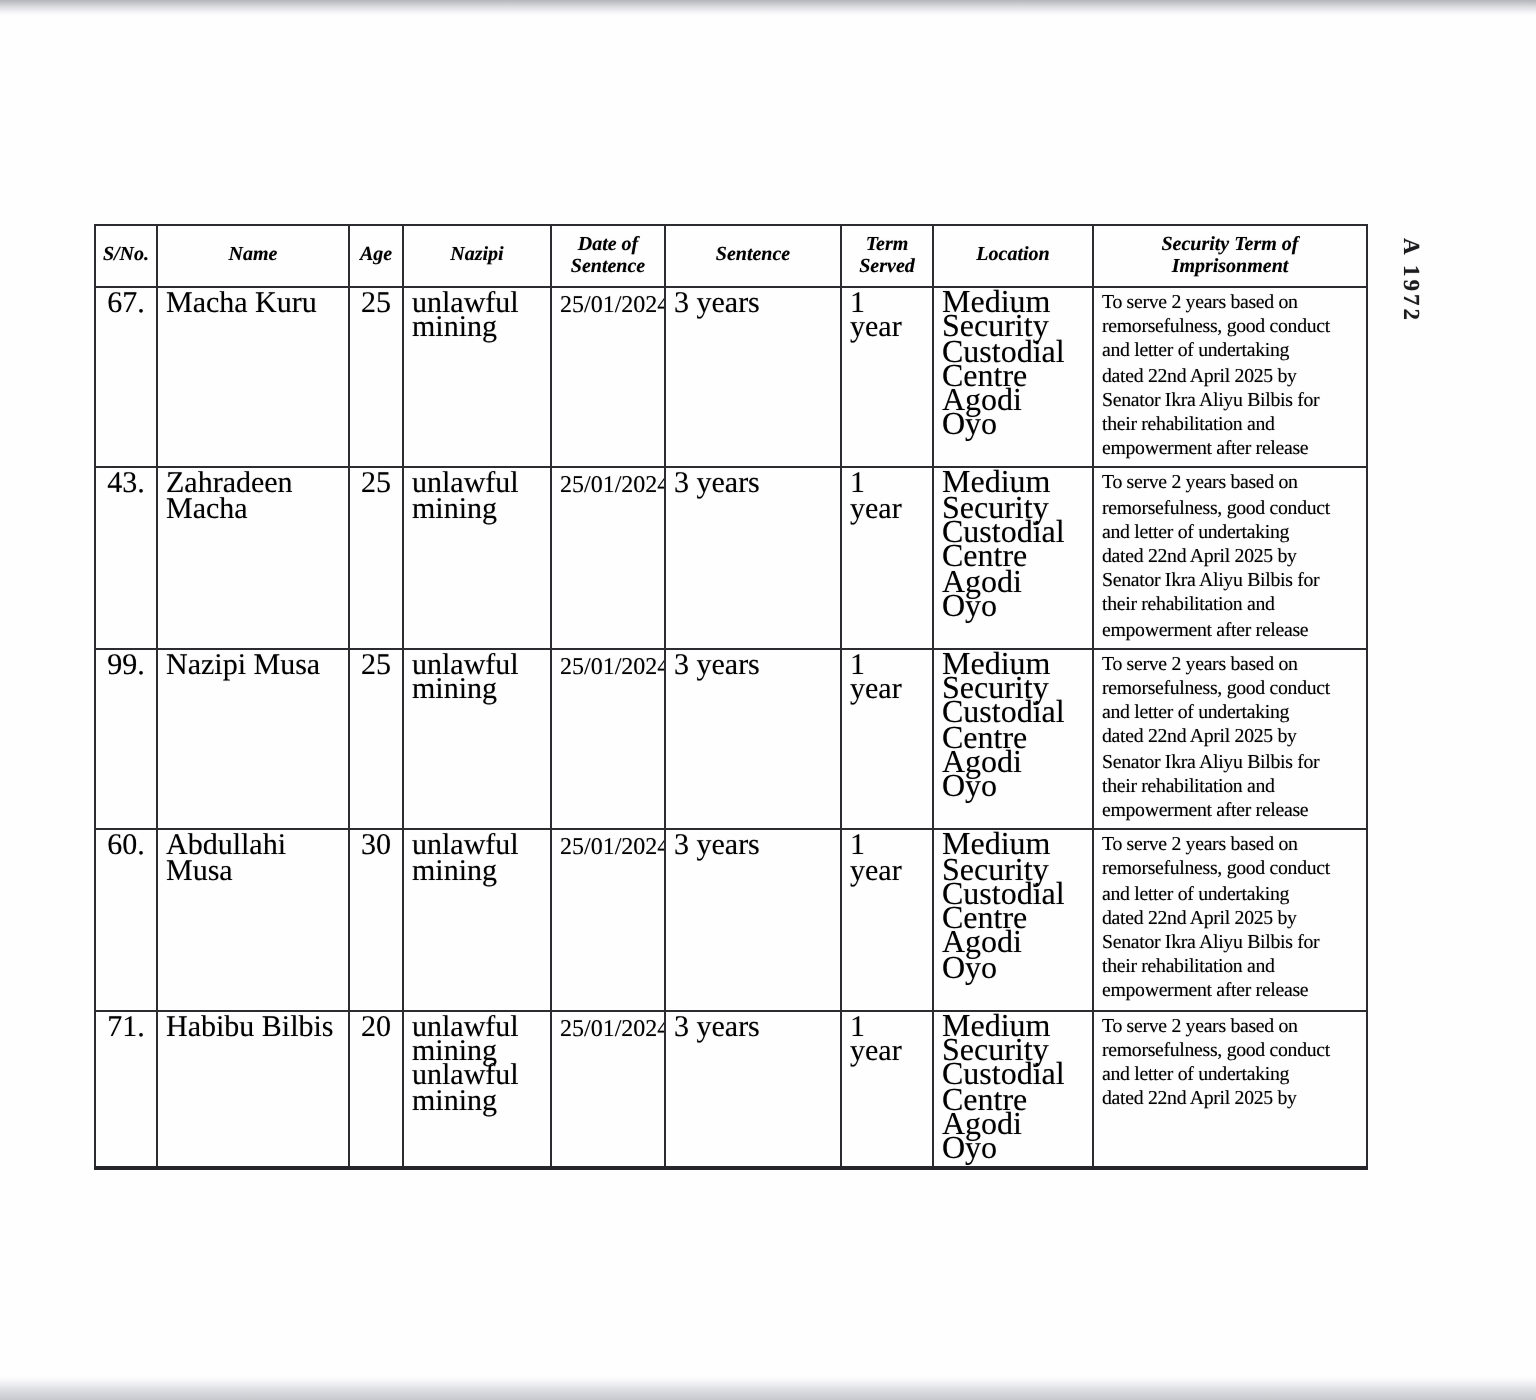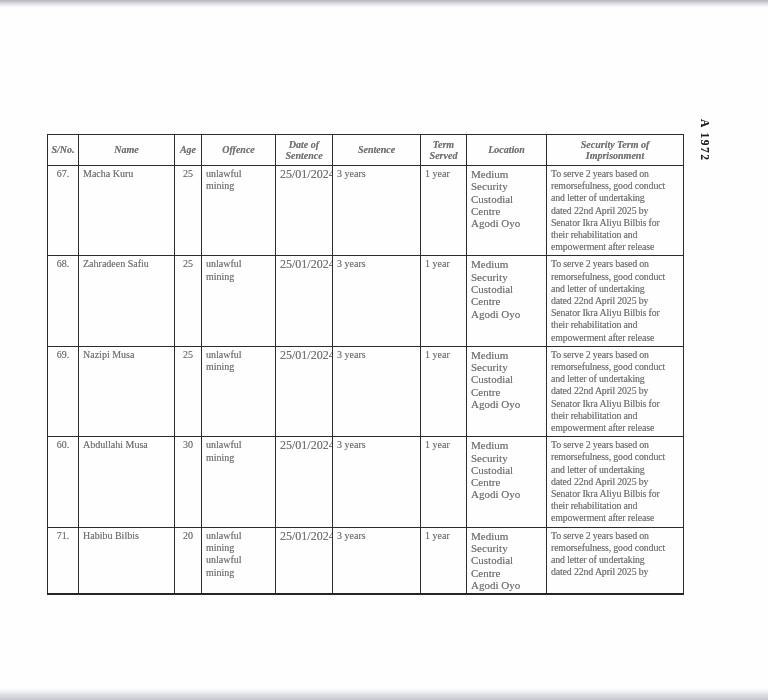--- a/index.html
+++ b/index.html
@@ -30,58 +30,58 @@
     writing-mode: vertical-rl;
     font-weight: bold;
     font-size: 11.5px;
     letter-spacing: 1.5px;
     color: #1c1c1e;
     text-shadow: 0 0 0.5px rgba(30,30,35,.5);
   }
   table.gazette {
     position: absolute;
     left: 47px;
-    top: 134px;
+    top: 112px;
     width: 636px;
     border-collapse: collapse;
     table-layout: fixed;
     border: 1.5px solid #26262a;
     border-bottom-width: 2px;
-    color: #737373;
+    color: #000000;
     text-shadow: 0 0 0.5px rgba(35,35,40,.45);
   }
   th, td {
     border: 1px solid #2c2c30;
     vertical-align: top;
     overflow: hidden;
   }
   thead tr { height: 31px; }
   th {
     font-weight: bold;
     font-style: italic;
     font-size: 10px;
     line-height: 11.5px;
     text-align: center;
     vertical-align: middle;
     white-space: pre-line;
     padding: 1px 2px;
   }
   td {
-    font-size: 10px;
+    font-size: 15px;
     line-height: 12.3px;
     padding: 2px 4px;
     text-align: left;
   }
   tbody tr { height: 90px; }
   tbody tr:last-child { height: 67px; }
   .c-sno, .c-age { text-align: center; padding: 2px 1px; }
   .pre { white-space: pre-line; }
   .c-date { font-size: 12px; white-space: nowrap; padding: 2px 2px 2px 4px; }
   .c-approved { font-size: 9.9px; letter-spacing: -0.15px; line-height: 12.2px; }
-  .c-location { font-size: 11px; }
+  .c-location { font-size: 16px; }
 </style>
 </head>
 <body>
 
 <div class="photo">
 
   <div class="edge-top"></div>
   <div class="edge-bottom"></div>
 
   <div class="margin-label">A 1972</div>
@@ -96,21 +96,21 @@
       <col style="width:88px">
       <col style="width:46px">
       <col style="width:80px">
       <col style="width:137px">
     </colgroup>
     <thead>
       <tr>
         <th>S/No.</th>
         <th>Name</th>
         <th>Age</th>
-        <th>Offence</th>
+        <th>Nazipi</th>
         <th>Date of
 Sentence</th>
         <th>Sentence</th>
         <th>Term
 Served</th>
         <th>Location</th>
         <th>Security Term of
 Imprisonment</th>
       </tr>
     </thead>
@@ -129,41 +129,41 @@
 Agodi Oyo</td>
     <td class="c-approved pre">To serve 2 years based on
 remorsefulness, good conduct
 and letter of undertaking
 dated 22nd April 2025 by
 Senator Ikra Aliyu Bilbis for
 their rehabilitation and
 empowerment after release</td>
   </tr>
         <tr>
-    <td class="c-sno">68.</td>
-    <td class="c-name">Zahradeen Safiu</td>
+    <td class="c-sno">43.</td>
+    <td class="c-name">Zahradeen Macha</td>
     <td class="c-age">25</td>
     <td class="c-offence pre">unlawful
 mining</td>
     <td class="c-date">25/01/2024</td>
     <td class="c-sentence">3 years</td>
     <td class="c-term">1 year</td>
     <td class="c-location pre">Medium Security
 Custodial Centre
 Agodi Oyo</td>
     <td class="c-approved pre">To serve 2 years based on
 remorsefulness, good conduct
 and letter of undertaking
 dated 22nd April 2025 by
 Senator Ikra Aliyu Bilbis for
 their rehabilitation and
 empowerment after release</td>
   </tr>
         <tr>
-    <td class="c-sno">69.</td>
+    <td class="c-sno">99.</td>
     <td class="c-name">Nazipi Musa</td>
     <td class="c-age">25</td>
     <td class="c-offence pre">unlawful
 mining</td>
     <td class="c-date">25/01/2024</td>
     <td class="c-sentence">3 years</td>
     <td class="c-term">1 year</td>
     <td class="c-location pre">Medium Security
 Custodial Centre
 Agodi Oyo</td>

